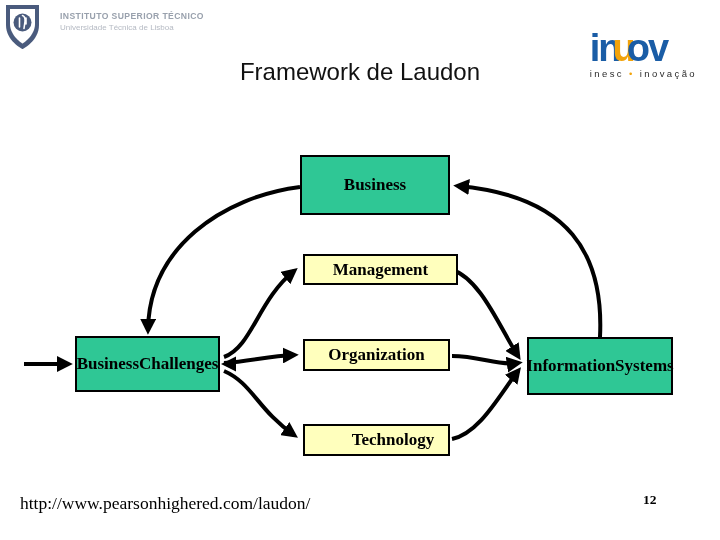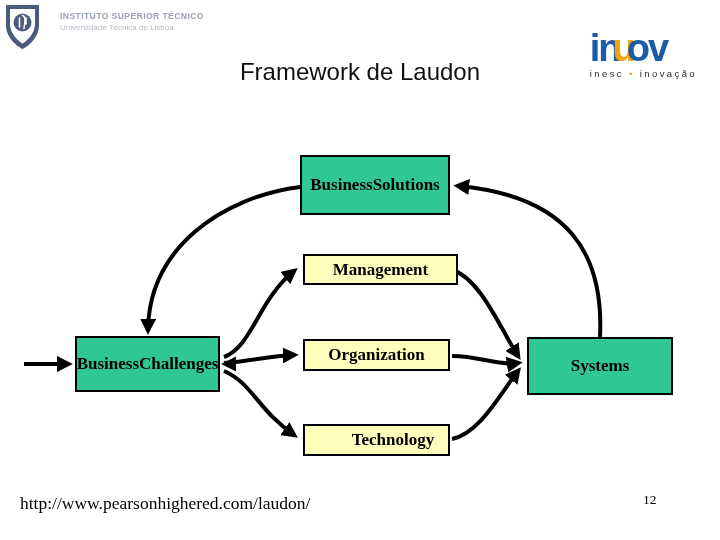--- a/index.html
+++ b/index.html
@@ -40,21 +40,21 @@
   #organization{left:303px;top:339px;width:147px;height:32px;}
   #information-systems{left:527px;top:337px;width:146px;height:58px;}
   #technology{left:303px;top:424px;width:147px;height:32px;padding-left:33px;}
   
   .footer-url{
     position:absolute;left:20px;top:493px;
     font-family:"Liberation Serif",serif;font-size:17.5px;color:#000;
   }
   .page-number{
     position:absolute;left:643px;top:492px;
-    font-family:"Liberation Serif",serif;font-size:13.5px;font-weight:normal;color:#000;
+    font-family:"Liberation Serif",serif;font-size:13.5px;font-weight:bold;color:#000;
   }
 </style>
 </head>
 <body>
 
 <div class="ist-logo">
   <svg width="37" height="48" viewBox="0 0 37 48">
     <path d="M2 2 H35 V22 C35 38 18.5 46 18.5 46 C18.5 46 2 38 2 22 Z" fill="#4a5b7d"></path>
     <path d="M6 6 H31 V21 C31 33 18.5 40.5 18.5 40.5 C18.5 40.5 6 33 6 21 Z" fill="#ffffff"></path>
     <circle cx="18.5" cy="19.5" r="9" fill="#4a5b7d"></circle>
@@ -88,33 +88,33 @@
     <path d="M452 270 C480 278 500 328 518 356" marker-end="url(#ah)"></path>
     <path d="M452 356 C480 356 498 366 518 363" marker-end="url(#ah)"></path>
     <path d="M452 439 C480 433 500 394 518 371" marker-end="url(#ah)"></path>
     <path d="M600 337 C604 255 570 196 458 186" marker-end="url(#ah)"></path>
   </g>
   <path d="M221 364 L236 356.5 L236 371.5 Z" fill="#000"></path>
 </svg>
 
 <div id="business-solutions" class="node green">
   <span>Business</span>
-  <span>Solutions</span>
 </div>
 <div id="management" class="node yellow">
   <span>Management</span>
 </div>
 <div id="business-challenges" class="node green">
   <span>Business</span>
   <span>Challenges</span>
 </div>
 <div id="organization" class="node yellow">
   <span>Organization</span>
 </div>
 <div id="information-systems" class="node green">
+  <span>Information</span>
   <span>Systems</span>
 </div>
 <div id="technology" class="node yellow">
   <span>Technology</span>
 </div>
 
 <div class="footer-url">http://www.pearsonhighered.com/laudon/</div>
 <div class="page-number">12</div>
 
 </body></html>

